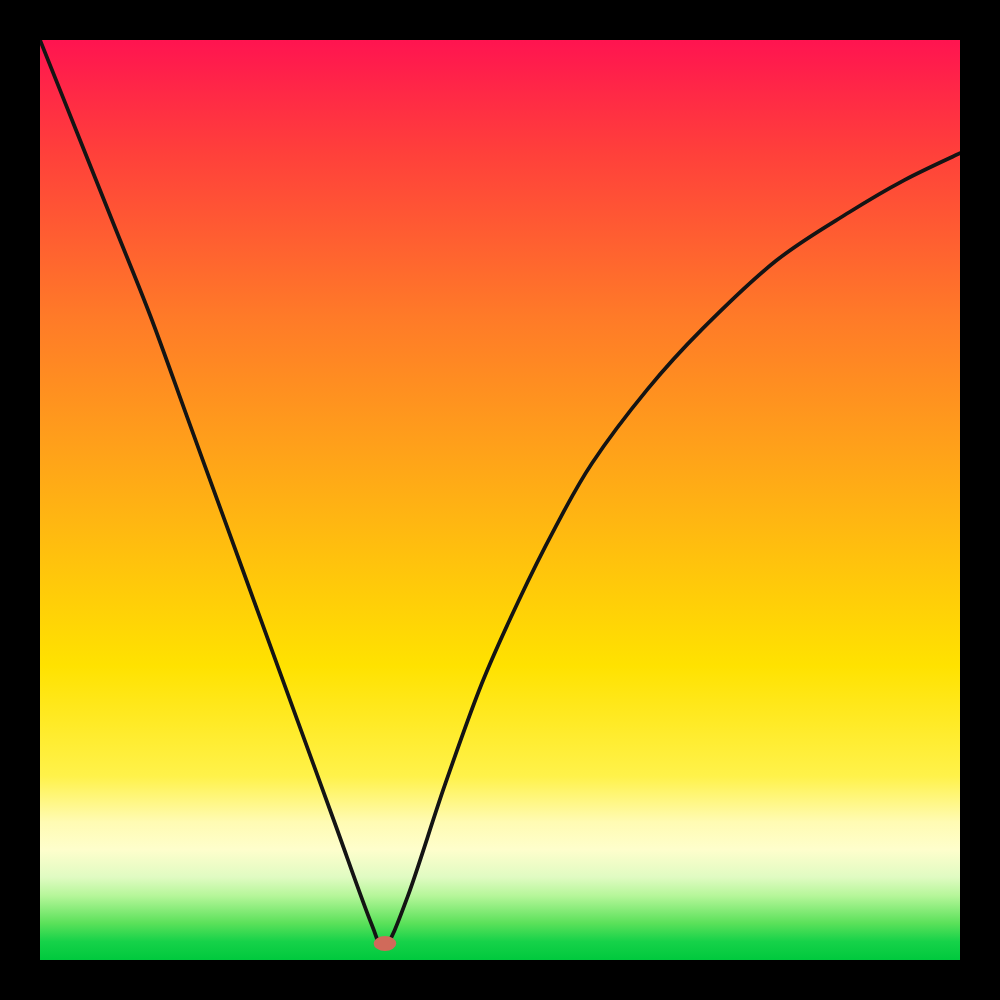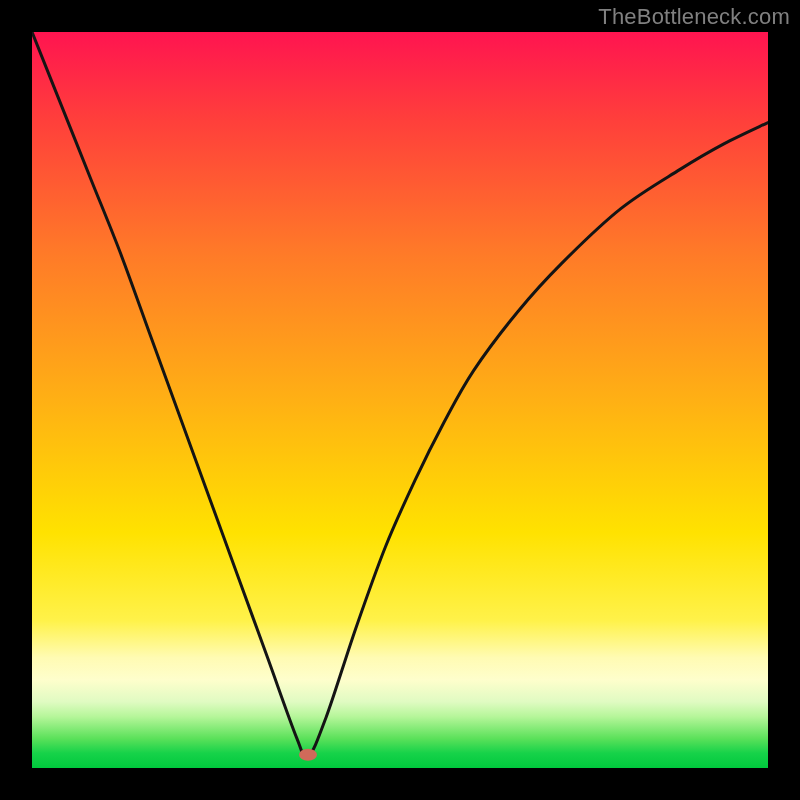--- a/index.html
+++ b/index.html
@@ -64,21 +64,20 @@
     font-weight: 400;
     letter-spacing: 0.2px;
     user-select: none;
   }
 </style>
 </head>
 <body>
 
 <div class="frame">
 
-  <div class="watermark">TheBottleneck.com</div>
 
   <div class="plot-area">
     <div class="gradient"></div>
 
     <svg class="curve-svg" viewBox="0 0 736 736" preserveAspectRatio="none">
       <path id="curve-path" fill="none" stroke-linecap="round" stroke-linejoin="round" d="M 0.00 0.00 C 4.91 12.27, 19.63 49.07, 29.44 73.60 C 39.25 98.13, 49.07 122.67, 58.88 147.20 C 68.69 171.73, 78.51 195.04, 88.32 220.80 C 98.13 246.56, 107.95 274.77, 117.76 301.76 C 127.57 328.75, 137.39 355.73, 147.20 382.72 C 157.01 409.71, 166.83 436.69, 176.64 463.68 C 186.45 490.67, 196.27 517.65, 206.08 544.64 C 215.89 571.63, 225.71 598.61, 235.52 625.60 C 245.33 652.59, 258.21 690.00, 264.96 706.56 C 271.71 723.12, 271.09 728.64, 276.00 724.96 C 280.91 721.28, 286.43 705.95, 294.40 684.48 C 302.37 663.01, 314.03 624.37, 323.84 596.16 C 333.65 567.95, 343.47 539.73, 353.28 515.20 C 363.09 490.67, 372.91 469.81, 382.72 448.96 C 392.53 428.11, 402.35 408.48, 412.16 390.08 C 421.97 371.68, 429.33 356.96, 441.60 338.56 C 453.87 320.16, 471.04 297.59, 485.76 279.68 C 500.48 261.77, 512.75 248.28, 529.92 231.10 C 547.09 213.93, 569.17 192.22, 588.80 176.64 C 608.43 161.06, 630.51 148.43, 647.68 137.63 C 664.85 126.84, 677.12 119.72, 691.84 111.87 C 706.56 104.02, 728.64 94.09, 736.00 90.53" stroke="#141414" stroke-width="3"></path>
       <ellipse id="min-marker" cx="276.00" cy="722.75" rx="9" ry="6" fill="#d06a5a"></ellipse>
     </svg>
   </div>
 

